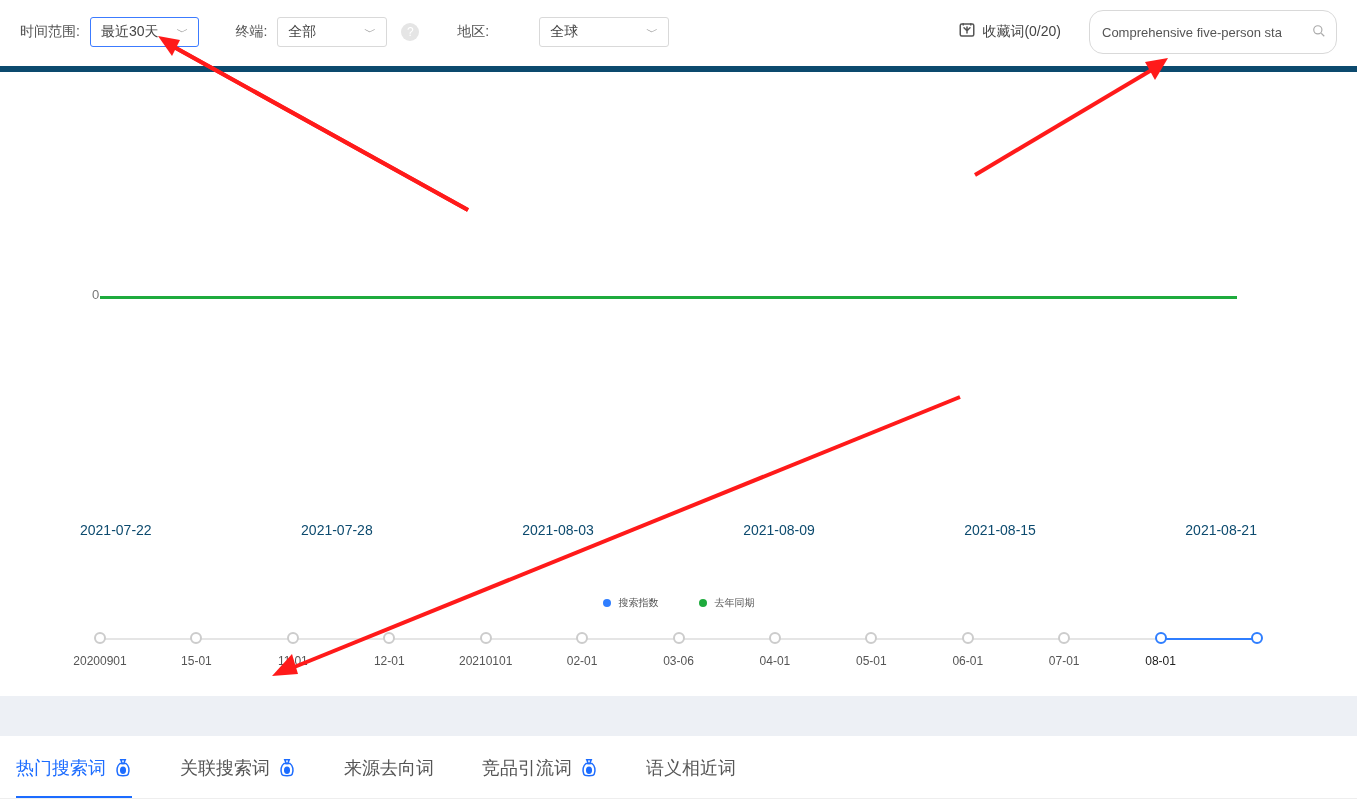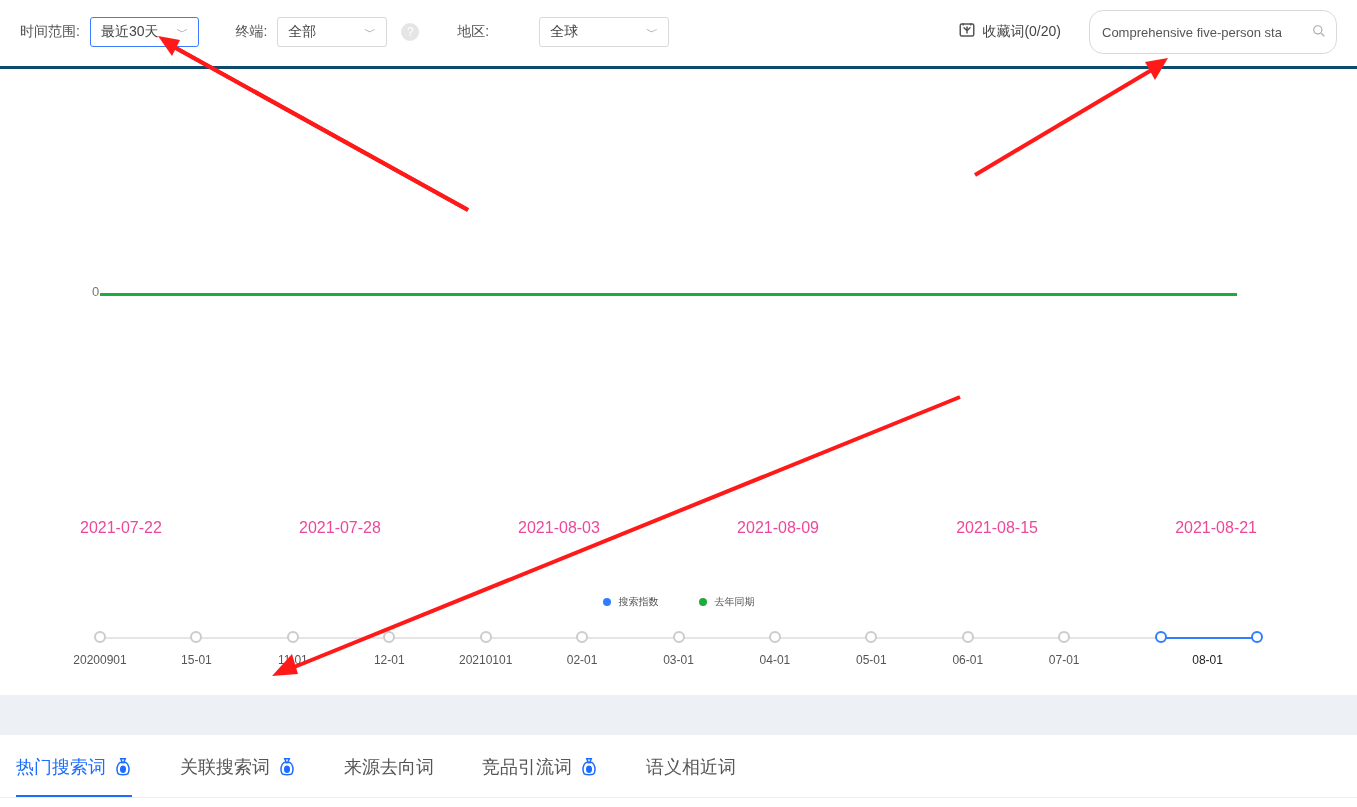--- a/index.html
+++ b/index.html
@@ -9,21 +9,21 @@
     color: #333;
     background: #fff;
     width: 1357px;
   }
   
   .filter-bar {
     display: flex;
     align-items: center;
     padding: 10px 20px 12px 20px;
     gap: 8px;
-    border-bottom: 3px solid #0c4a6e;
+    border-bottom: 6px solid #0c4a6e;
   }
   .filter-label { color: #555; margin-right: 2px; font-size: 14px; }
   .select {
     display: inline-flex;
     justify-content: space-between;
     align-items: center;
     padding: 0 10px;
     height: 30px;
     border: 1px solid #d9d9d9;
     border-radius: 3px;
@@ -83,21 +83,21 @@
     left: 80px; right: 100px;
     top: 224px;
     height: 3px;
     background: #1eab3d;
   }
   .x-ticks {
     display: flex;
     justify-content: space-between;
     margin-left: 60px; margin-right: 80px;
     margin-top: 232px;
-    color: #ec4899; font-size: 16px;
+    color: #0c4a6e; font-size: 14px;
   }
 
   .legend-row {
     display: flex; justify-content: center; gap: 40px;
     margin-top: 58px; font-size: 10px; color: #555;
   }
   .legend-item { display: inline-flex; align-items: center; gap: 8px; }
   .dot { width: 8px; height: 8px; border-radius: 50%; display: inline-block; }
   .dot.blue { background: #2f7eff; }
   .dot.green { background: #1eab3d; }
@@ -249,31 +249,31 @@
       <div class="mini-label" style="left: 8.33333%;">15-01</div>
       <div class="mini-tick" style="left: 16.6667%;"></div>
       <div class="mini-label" style="left: 16.6667%;">11-01</div>
       <div class="mini-tick" style="left: 25%;"></div>
       <div class="mini-label" style="left: 25%;">12-01</div>
       <div class="mini-tick" style="left: 33.3333%;"></div>
       <div class="mini-label" style="left: 33.3333%;">20210101</div>
       <div class="mini-tick" style="left: 41.6667%;"></div>
       <div class="mini-label" style="left: 41.6667%;">02-01</div>
       <div class="mini-tick" style="left: 50%;"></div>
-      <div class="mini-label" style="left: 50%;">03-01</div>
+      <div class="mini-label" style="left: 50%;">03-06</div>
       <div class="mini-tick" style="left: 58.3333%;"></div>
       <div class="mini-label" style="left: 58.3333%;">04-01</div>
       <div class="mini-tick" style="left: 66.6667%;"></div>
       <div class="mini-label" style="left: 66.6667%;">05-01</div>
       <div class="mini-tick" style="left: 75%;"></div>
       <div class="mini-label" style="left: 75%;">06-01</div>
       <div class="mini-tick" style="left: 83.3333%;"></div>
       <div class="mini-label" style="left: 83.3333%;">07-01</div>
       <div class="mini-tick active" style="left: 91.6667%;"></div>
-      <div class="mini-label active" style="left: 91.6667%; margin-left: 47px;">08-01</div>
+      <div class="mini-label active" style="left: 91.6667%;">08-01</div>
       <div class="mini-tick active" style="left: 100%;"></div>
     </div>
 </div>
 
 <div class="section-gap"></div>
 
 <div class="tabs">
   <div class="tab active">
     <span>热门搜索词</span>
     <span class="purse">

